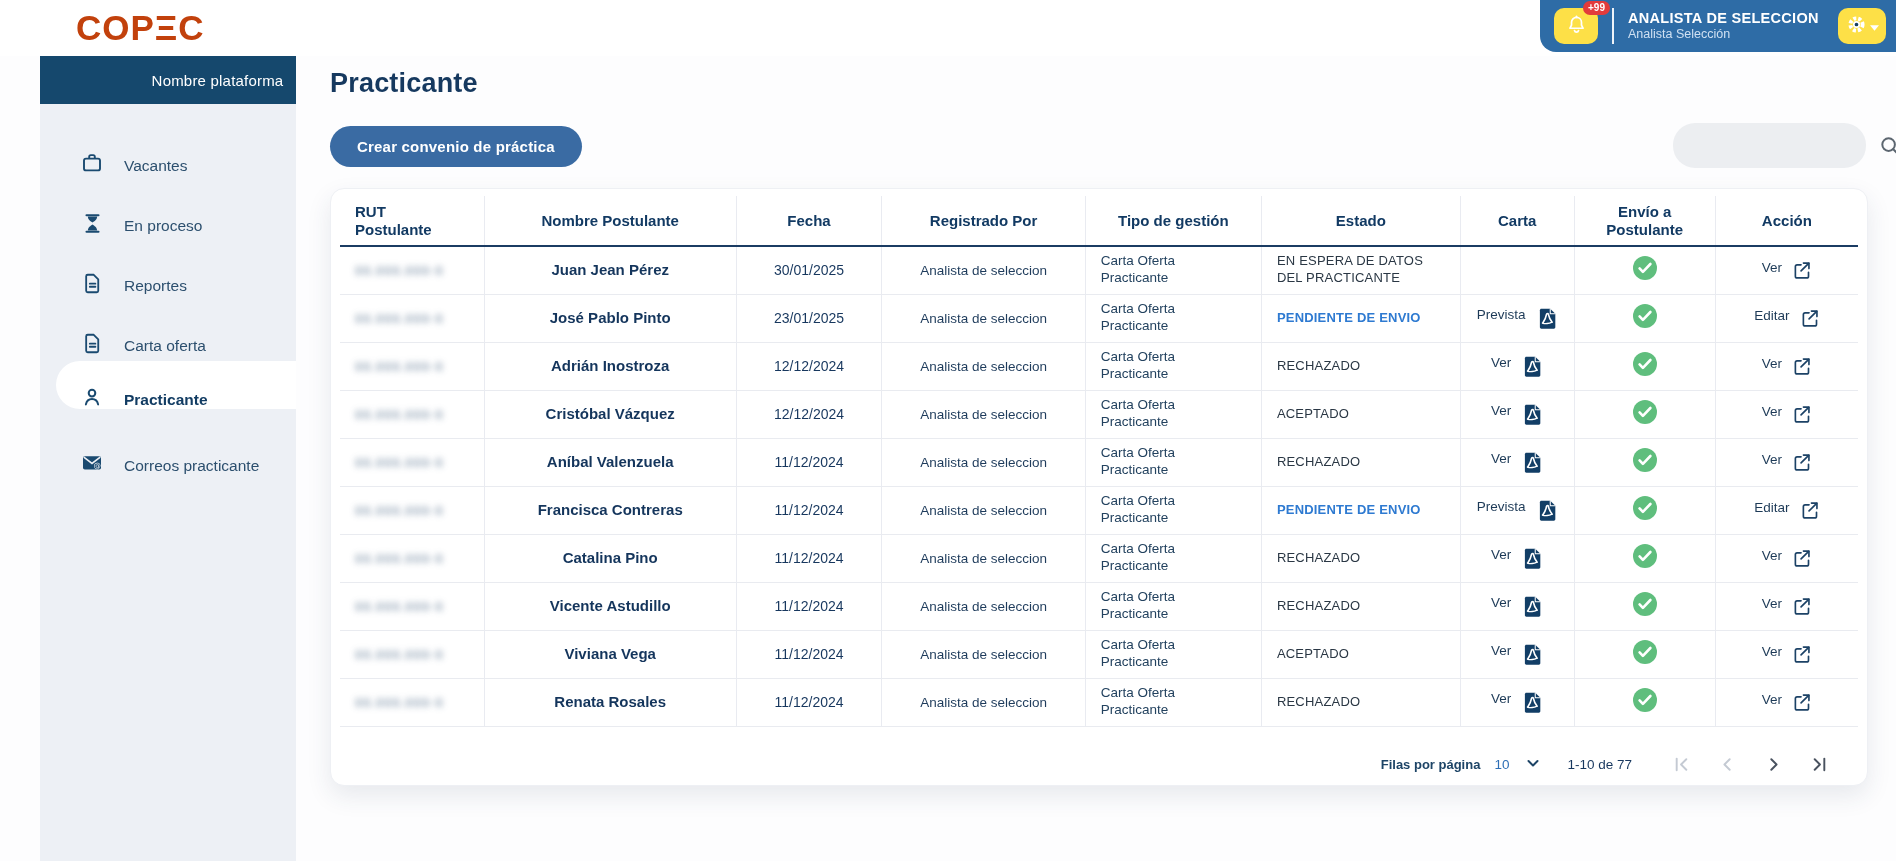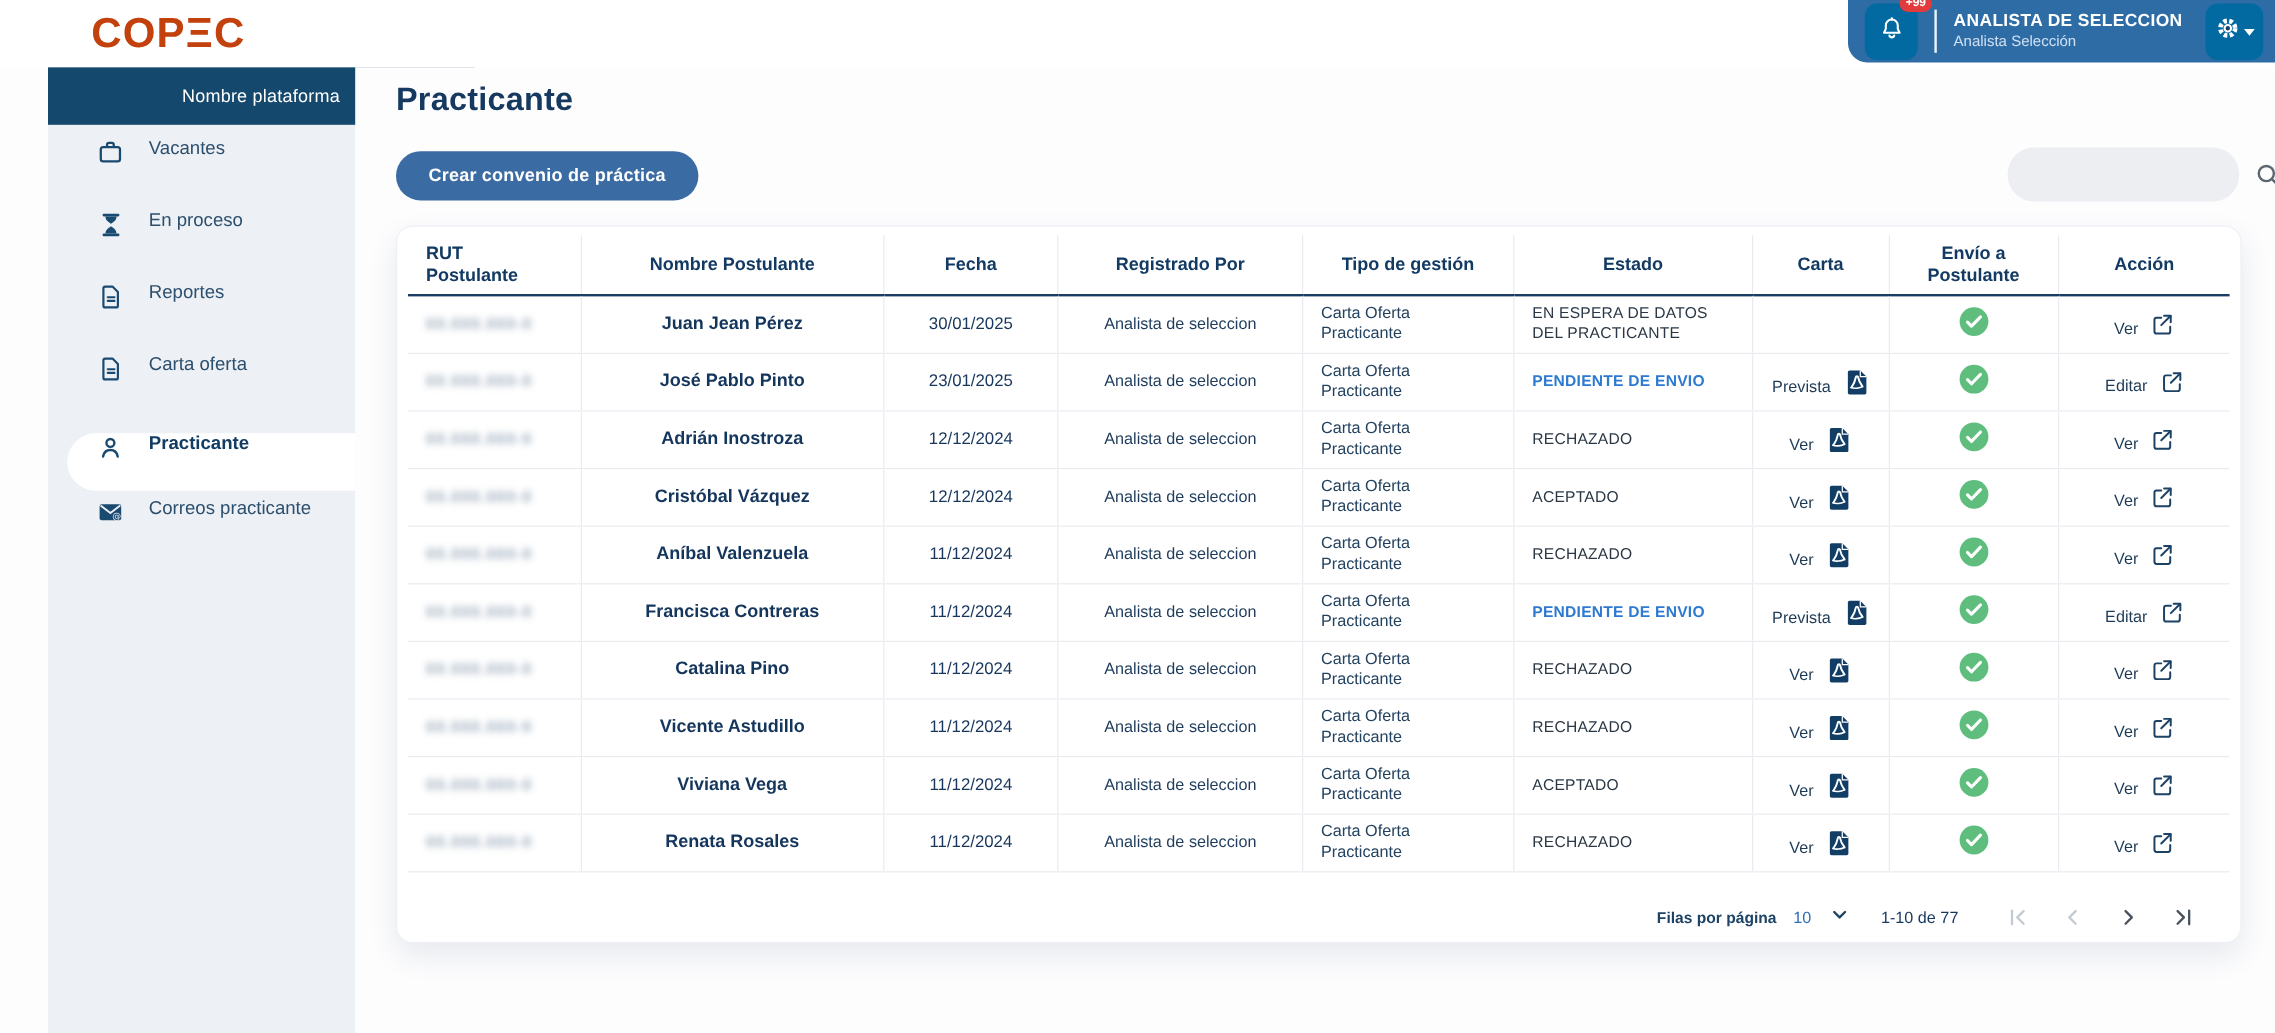--- a/index.html
+++ b/index.html
@@ -4,35 +4,35 @@
 <style>
   * { margin:0; padding:0; box-sizing:border-box; }
   html,body { width:1896px; height:861px; overflow:hidden; }
   body { font-family:"Liberation Sans","DejaVu Sans",sans-serif; background:#fdfdfe; position:relative; }
 
   
   .topbar { position:absolute; top:0; left:0; width:100%; height:56px; background:#ffffff; z-index:5; }
   .logo { position:absolute; left:76px; top:8px; font-size:35px; font-weight:800; color:#c2410c; letter-spacing:1px; }
   .user-widget { position:absolute; top:0; right:0; height:52px; width:356px; background:#2e6ca6;
                  border-bottom-left-radius:16px; display:flex; align-items:center; gap:10px; padding:0 10px 0 14px; }
-  .tile { background:#0369a1; border-radius:10px; height:47px; display:flex; align-items:center; justify-content:center; cursor:pointer; }
+  .tile { background:#fde047; border-radius:10px; height:36px; display:flex; align-items:center; justify-content:center; cursor:pointer; }
   .bell-tile { width:44px; position:relative; }
   .badge { position:absolute; top:-7px; right:-12px; background:#e23b3b; color:#fff; font-size:10px; font-weight:700;
            border-radius:10px; padding:2px 5px; line-height:1; }
   .widget-divider { width:2px; height:36px; background:#fff; opacity:.92; margin:0 4px; }
   .user-texts { display:flex; flex-direction:column; justify-content:center; line-height:1.25; flex:1; }
   .user-title { color:#ffffff; font-size:14.5px; font-weight:700; letter-spacing:.3px; }
   .user-subtitle { color:#cfe0f2; font-size:12.5px; }
   .gear-tile { width:48px; gap:3px; }
 
   
   .sidebar { position:absolute; top:56px; left:0; bottom:0; width:356px; background:#edf0f5; border-right:1px solid #e2e6ed;margin-left:40px; }
   .platform-header { height:48px; background:#15486d; color:#fff; font-size:15px; display:flex; align-items:center; justify-content:center; letter-spacing:.2px; }
   .nav { padding-top:11px; }
-  .nav-item { display:flex; align-items:flex-start; gap:20px; height:60px; padding-left:40px; cursor:pointer; }
+  .nav-item { display:flex; align-items:flex-end; gap:20px; height:60px; padding-left:40px; cursor:pointer; }
   .nav-item.active { background:#ffffff; border-radius:28px 0 0 28px; margin:6px 0 6px 16px; padding-left:24px; height:48px; }
   .nav-icon { width:24px; height:24px; display:flex; align-items:center; justify-content:center; flex:0 0 24px; }
   .nav-label { font-size:15.5px; color:#2c4f6e; font-weight:500; }
   .nav-item.active .nav-label { color:#123c63; font-weight:700; }
 
   
   .main { position:absolute; left:296px; top:56px; right:0; bottom:0; background:#fdfdfe; }
   .page-title { position:absolute; left:34px; top:12px; font-size:27px; font-weight:700; color:#16395f; letter-spacing:.2px; }
   .create-btn { position:absolute; left:34px; top:70px; height:41px; padding:0 27px; background:#3a6ba3; border:none;
                 border-radius:21px; color:#fff; font-size:15px; font-weight:700; cursor:pointer; font-family:inherit; letter-spacing:.2px; }
@@ -52,21 +52,21 @@
   thead th .pre { white-space:pre-line; line-height:1.2; }
   tbody td { height:48px; border-bottom:1px solid #e9ebf0; text-align:center; }
   th.al, td.al { text-align:left; padding-left:15px; }
   .rut-blur { filter:blur(3px); color:#93a4b6; font-size:13px; font-weight:600; letter-spacing:1px; opacity:.85; }
   .cell-nombre { font-size:15px; font-weight:600; color:#14355c; }
   .cell-fecha { font-size:14px; font-weight:500; color:#17375e; }
   .cell-registrado { font-size:13.5px; color:#1f3c5c; }
   .cell-tipo { font-size:13.5px; color:#23425f; white-space:pre-line; line-height:1.25; }
   .cell-estado { font-size:13px; font-weight:500; color:#2a3744; white-space:pre-line; line-height:1.3; letter-spacing:.2px; }
   .cell-estado.link { color:#2e7ad1; font-weight:600; }
-  .cell-flex { display:flex; align-items:flex-end; justify-content:center; gap:9px; }
+  .cell-flex { display:flex; align-items:flex-start; justify-content:center; gap:9px; }
   .doc-label { font-size:13.5px; color:#1d3a57; }
   .icon-btn { display:inline-flex; align-items:center; cursor:pointer; }
 
   
   .table-footer { height:76px; display:flex; align-items:center; justify-content:flex-end; gap:14px; padding-right:28px; }
   .rpp-label { font-size:13px; font-weight:600; color:#1d4466; }
   .rpp-select { display:flex; align-items:center; gap:16px; cursor:pointer; margin-right:12px; }
   .rpp-value { font-size:13.5px; color:#2e6fb6; font-weight:500; }
   .range-label { font-size:13.5px; font-weight:400; color:#17375e; margin-right:24px; }
   .pager { display:flex; align-items:center; gap:24px; }

